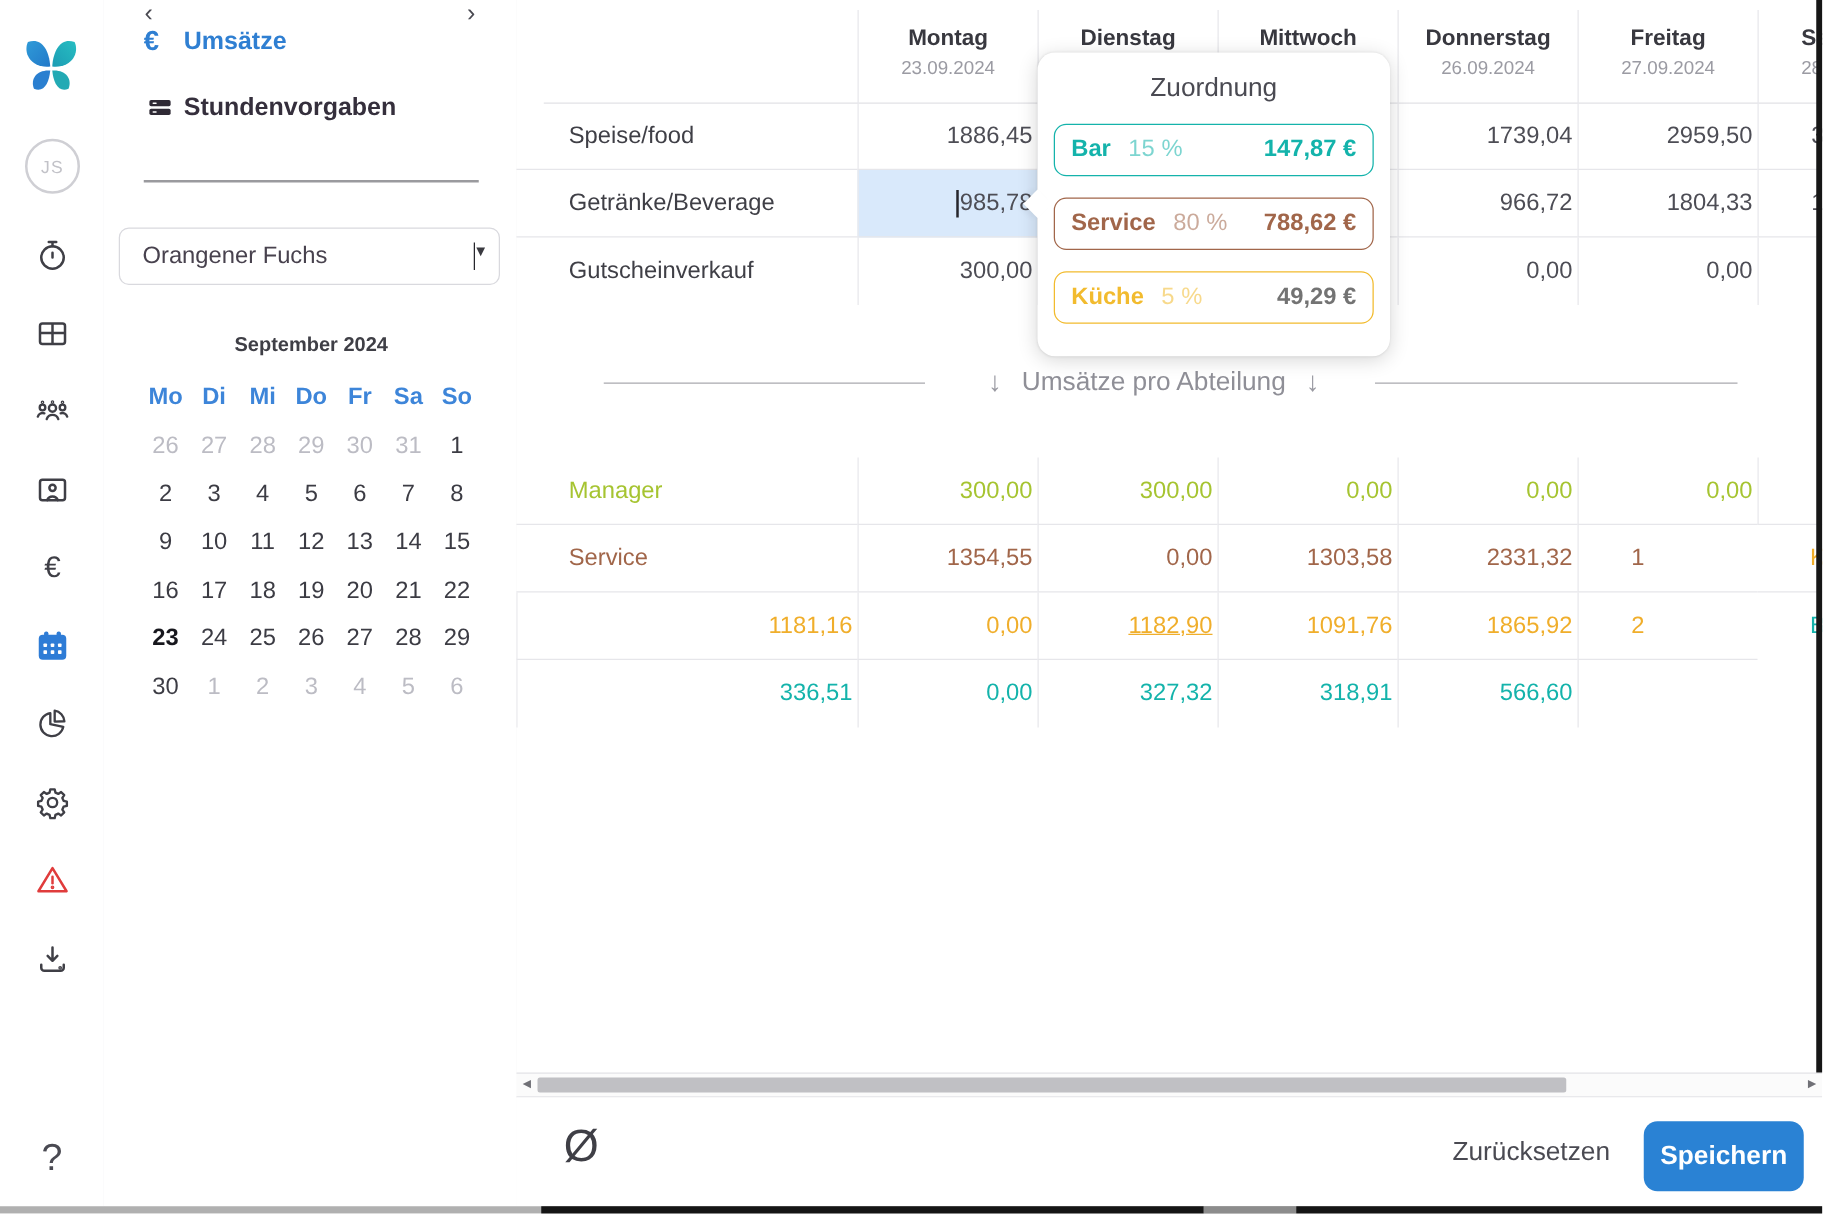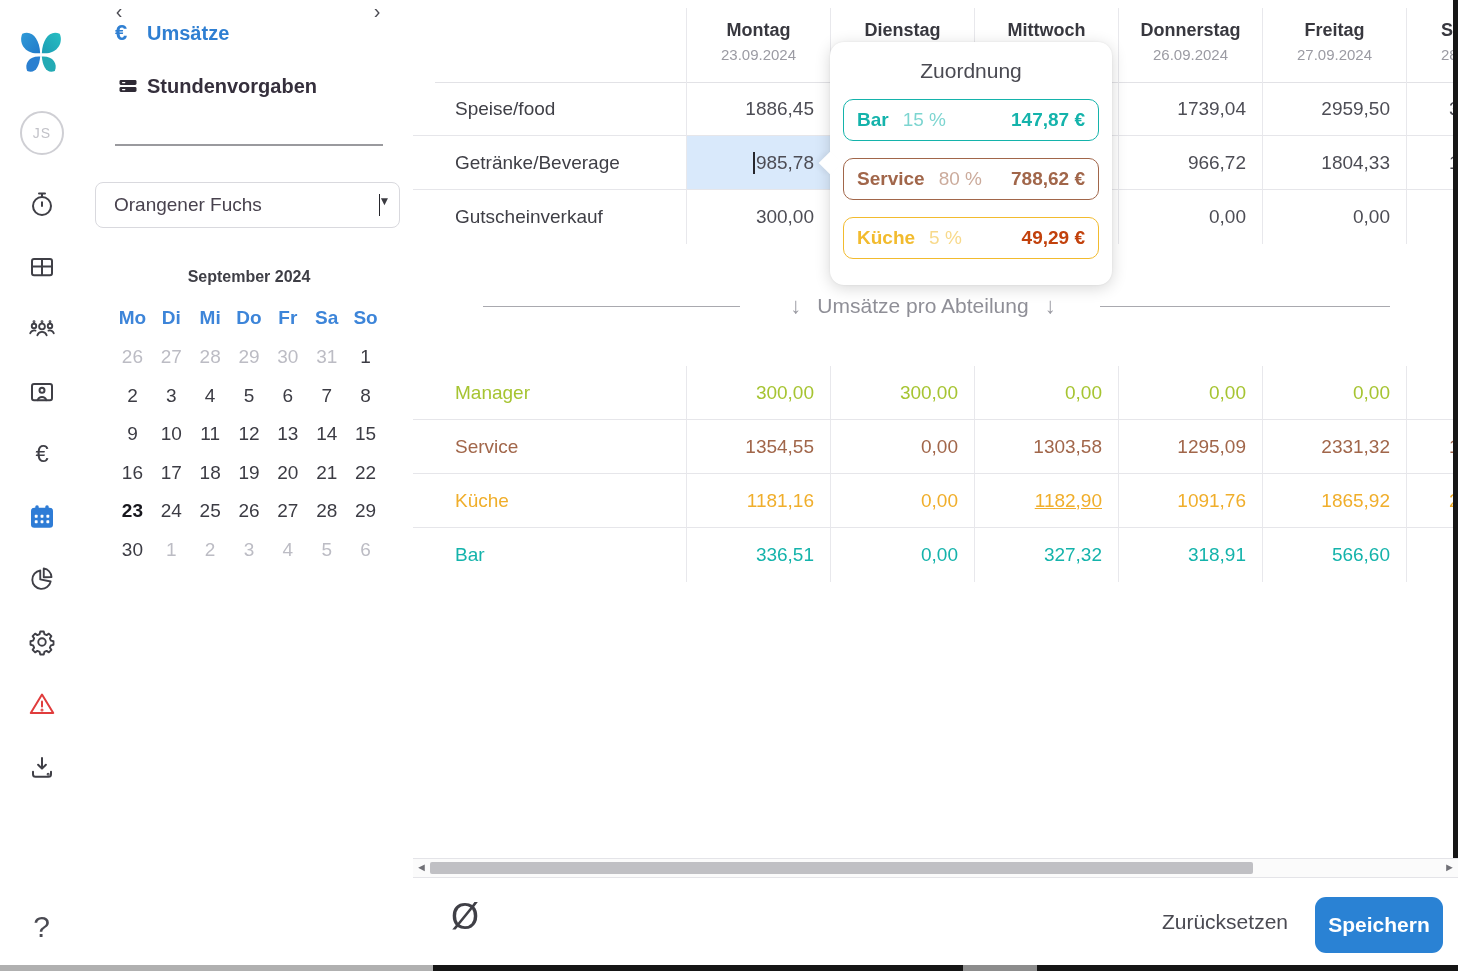--- a/index.html
+++ b/index.html
@@ -46,21 +46,21 @@
   .grid7{display:grid;grid-template-columns:273px repeat(6,144px);width:1137px;}
   .day-headers{position:absolute;left:0;top:8px;}
   .day-col{height:74px;text-align:center;border-left:1px solid #e8e8ec;padding-top:12px;box-sizing:border-box;}
   .day-col.first{border-left:none;}
   .day-name{font-size:18px;font-weight:700;color:#38383f;}
   .day-date{font-size:15px;color:#9b9ba3;margin-top:5px;}
   .hdr-underline{position:absolute;left:22px;top:82px;width:1115px;border-top:1px solid #e2e2e6;}
 
   .cat-grid{position:absolute;left:0;top:82px;}
   .cell{height:54px;display:flex;align-items:center;box-sizing:border-box;font-size:19px;color:#4d4d55;}
-  .cell.val{justify-content:flex-end;padding-right:16px;border-left:1px solid #e8e8ec;cursor:text;}
+  .cell.val{justify-content:flex-end;padding-right:4px;border-left:1px solid #e8e8ec;cursor:text;}
   .cell.lab{padding-left:42px;color:#3f3f46;}
   .row-line{border-bottom:1px solid #e6e6ea;}
   .cell.selected{background:#d9e9fb;}
   .caret{display:inline-block;width:1.5px;height:22px;background:#26262c;margin-right:1px;}
   .cell.sat-partial{justify-content:flex-start;padding-left:42px;}
 
   .divider{position:absolute;left:0;top:292px;width:1045px;height:28px;}
   .divider .seg{position:absolute;top:14px;border-top:1px solid #a9a9af;}
   .divider .seg.l{left:70px;width:257px;}
   .divider .seg.r{left:687px;width:290px;}
@@ -368,21 +368,20 @@
         <div class="cell val row-line" style="color: rgb(166, 196, 49);">300,00</div>
         <div class="cell val row-line" style="color: rgb(166, 196, 49);">300,00</div>
         <div class="cell val row-line" style="color: rgb(166, 196, 49);">0,00</div>
         <div class="cell val row-line" style="color: rgb(166, 196, 49);">0,00</div>
         <div class="cell val row-line" style="color: rgb(166, 196, 49);">0,00</div>
         <div class="cell val row-line" style="color: rgb(166, 196, 49);"></div>
         <div class="cell lab row-line" style="color: rgb(161, 102, 74);">Service</div>
         <div class="cell val row-line" style="color: rgb(161, 102, 74);">1354,55</div>
         <div class="cell val row-line" style="color: rgb(161, 102, 74);">0,00</div>
         <div class="cell val row-line" style="color: rgb(161, 102, 74);">1303,58</div>
-        <div class="cell val row-line" style="color: rgb(161, 102, 74);">1295,09</div>
         <div class="cell val row-line" style="color: rgb(161, 102, 74);">2331,32</div>
         <div class="cell val row-line sat-partial" style="color: rgb(161, 102, 74);">1</div>
         <div class="cell lab row-line" style="color: rgb(240, 174, 43);">Küche</div>
         <div class="cell val row-line" style="color: rgb(240, 174, 43);">1181,16</div>
         <div class="cell val row-line" style="color: rgb(240, 174, 43);">0,00</div>
         <div class="cell val row-line" style="color: rgb(240, 174, 43); text-decoration: underline;">1182,90</div>
         <div class="cell val row-line" style="color: rgb(240, 174, 43);">1091,76</div>
         <div class="cell val row-line" style="color: rgb(240, 174, 43);">1865,92</div>
         <div class="cell val row-line sat-partial" style="color: rgb(240, 174, 43);">2</div>
         <div class="cell lab" style="color: rgb(20, 179, 171);">Bar</div>
@@ -403,21 +402,21 @@
             <span class="pval" style="color: rgb(20, 179, 171);">147,87 €</span>
           </div>
           <div class="pill" style="border-color: rgb(161, 102, 74);">
             <span class="plabel" style="color: rgb(161, 102, 74);">Service</span>
             <span class="ppct" style="color: rgb(161, 102, 74);">80 %</span>
             <span class="pval" style="color: rgb(161, 102, 74);">788,62 €</span>
           </div>
           <div class="pill" style="border-color: rgb(242, 187, 46);">
             <span class="plabel" style="color: rgb(242, 187, 46);">Küche</span>
             <span class="ppct" style="color: rgb(242, 187, 46);">5 %</span>
-            <span class="pval" style="color: #c2410c;">49,29 €</span>
+            <span class="pval" style="color: #737373;">49,29 €</span>
           </div>
         </div>
     </div>
 
     <div class="hscroll">
       <span class="sarr left">◄</span>
       <div class="thumb"></div>
       <span class="sarr right">►</span>
     </div>
 

